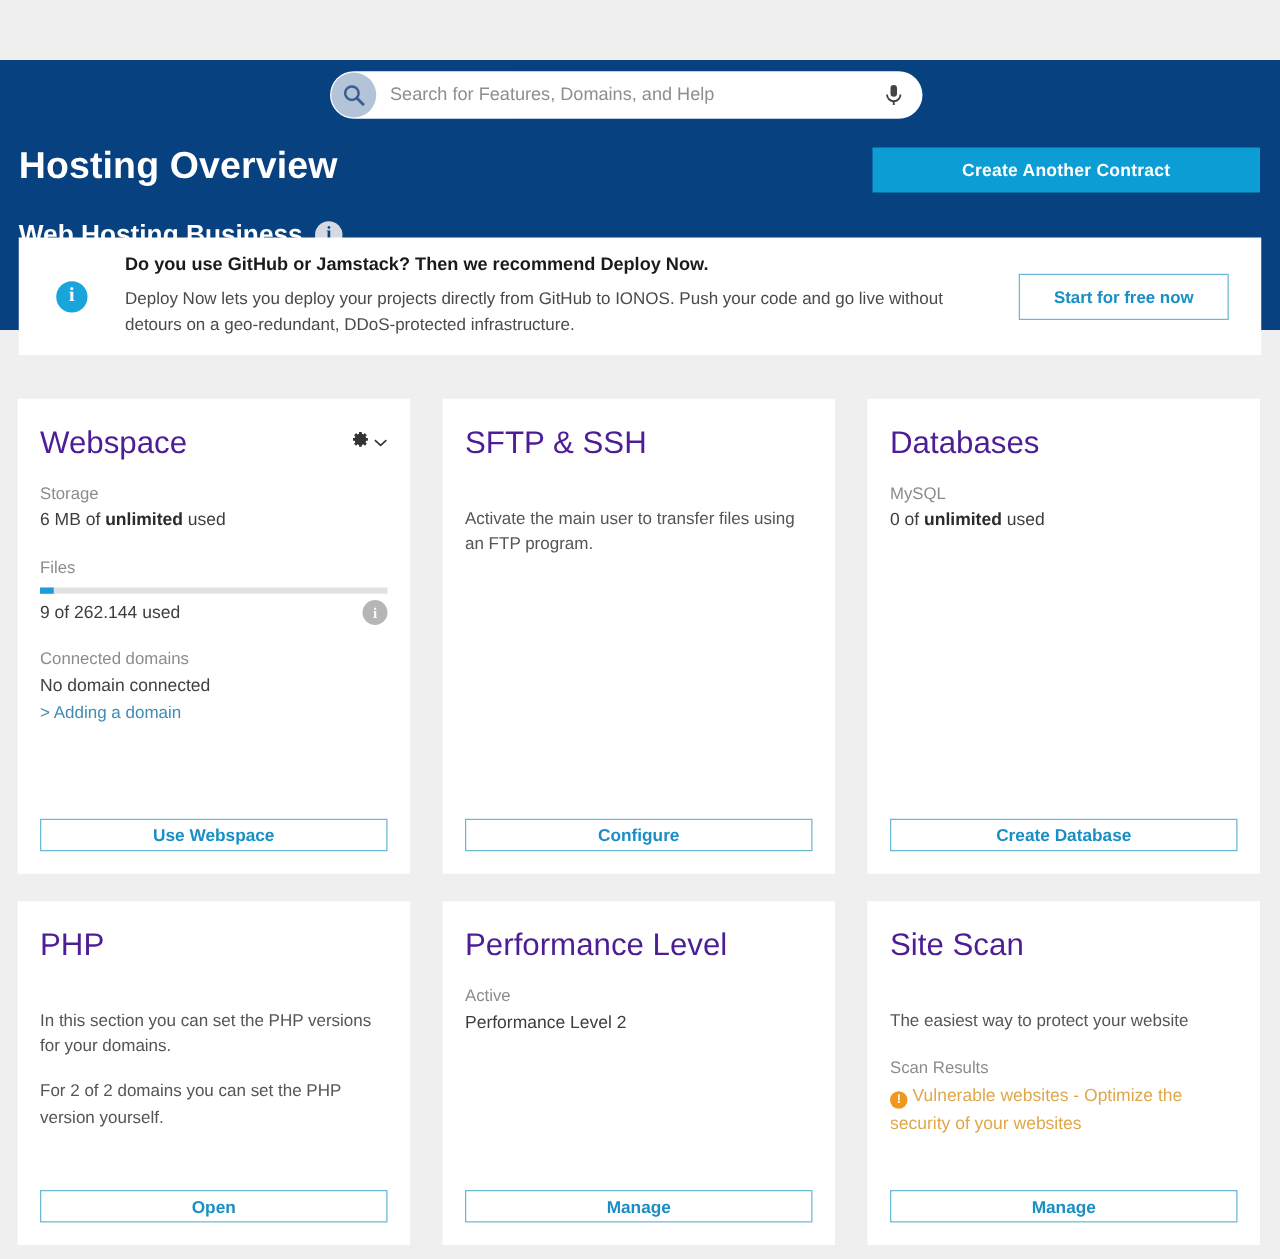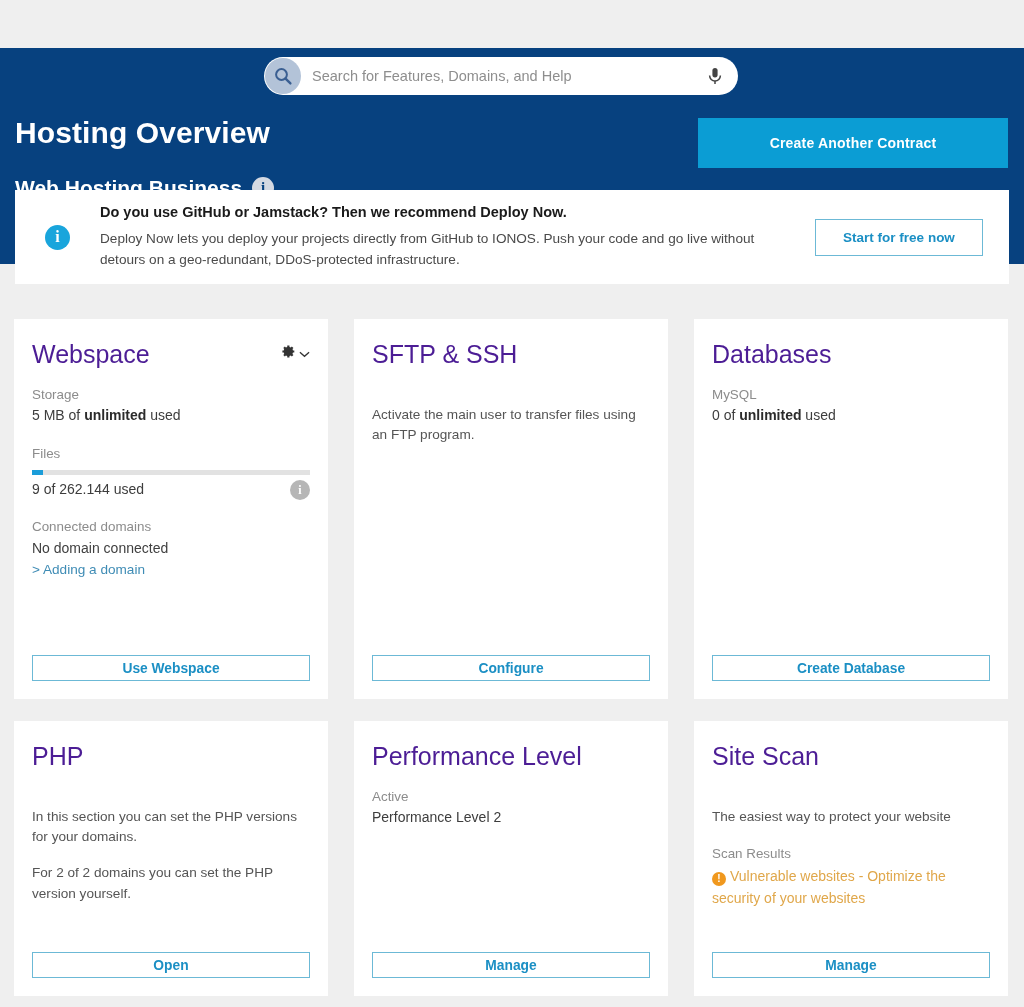--- a/index.html
+++ b/index.html
@@ -97,21 +97,21 @@
     font-family: "Liberation Serif", serif;
     line-height: 1;
     padding-bottom: 1px;
   }
 
   .contract-btn {
     position: absolute;
     right: 16px;
     top: 70px;
     width: 310px;
-    height: 50px;
+    height: 36px;
     background: #0b9dd4;
     border: none;
     color: #ffffff;
     font-size: 14px;
     font-weight: bold;
     font-family: "Liberation Sans", sans-serif;
     cursor: pointer;
     letter-spacing: 0.2px;
   }
 
@@ -377,21 +377,21 @@
           <svg width="11" height="8" viewBox="0 0 12 8" aria-hidden="true">
             <path d="M1 2 L6 6.5 L11 2" fill="none" stroke="#333" stroke-width="1.4"></path>
           </svg>
         </span>
       </button>
     </div>
 
     <div class="card-body">
       <div class="muted-label">Storage</div>
       <div class="value-line">
-        <span>5 MB of </span><b>unlimited</b><span> used</span>
+        <span>6 MB of </span><b>unlimited</b><span> used</span>
       </div>
 
       <div class="block-gap"></div>
 
       <div class="muted-label">Files</div>
       <div class="progress-track">
         <div class="progress-fill" id="files-fill" style="width: 4%;"></div>
       </div>
       <div class="progress-row">
         <span class="value-line">9 of 262.144 used</span>

